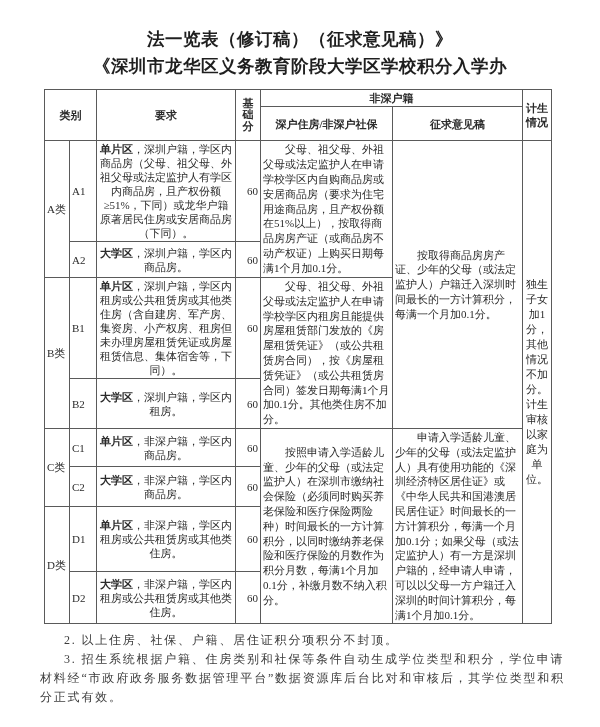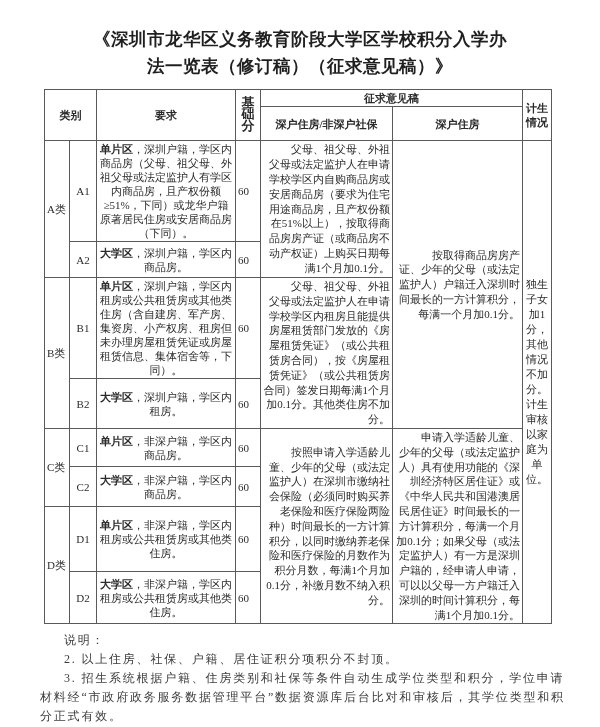--- a/index.html
+++ b/index.html
@@ -39,37 +39,36 @@
   table.points th {
     font-weight: 700;
     text-align: center;
     line-height: 14px;
   }
   .vstack {
     width: 1em;
     margin: 4px auto;
     word-break: break-all;
     line-height: 11.5px;
-    font-size: 13px;
-    font-family: Liberation Mono, monospace;
+    font-size: 11px;
   }
   td.cat {
     text-align: left;
     font-weight: 400;
   }
-  td.code { text-align: center; }
+  td.code { }
   td.req {
     text-align: center;
     padding: 2px 3px 2px 5px;
     line-height: 14px;
   }
   td.req .b { font-weight: 700; }
-  td.score { text-align: left; }
+  td.score { text-align: right; }
   td.longtext {
-    text-align: right;
+    text-align: left;
     text-indent: 2em;
     padding: 2px 5px;
     line-height: 14.8px;
   }
   td.fp {
     text-align: center;
     padding: 2px 3px;
     line-height: 15px;
     font-size: 10.5px;
     word-break: break-all;
@@ -93,47 +92,47 @@
     color: #3c3c3c;
   }
   .notes p { margin: 0; text-indent: 2em; }
 </style>
 </head>
 <body>
 
 <div class="page">
 
   <div class="title">
+    <div>法一览表（修订稿）（征求意见稿）》</div>
     <div>《深圳市龙华区义务教育阶段大学区学校积分入学办</div>
-    <div>法一览表（修订稿）（征求意见稿）》</div>
   </div>
 
   <table class="points">
     <colgroup>
       <col style="width:25px">
         <col style="width:27px">
         <col style="width:139px">
       <col style="width:25px">
         <col style="width:132px">
         <col style="width:130px">
       <col style="width:29px">
     </colgroup>
     <tbody>
       <tr class="h1">
         <th colspan="2" rowspan="2"><span>类别</span></th>
         <th rowspan="2"><span>要求</span></th>
         <th rowspan="2">
             <div class="vstack">基础分</div>
           </th>
-        <th colspan="2"><span>征求意见稿</span></th>
+        <th colspan="2"><span>非深户籍</span></th>
         <th rowspan="2"><span>计生情况</span></th>
       </tr>
       <tr class="h2">
         <th><span>深户住房/非深户社保</span></th>
-        <th><span>深户住房</span></th>
+        <th><span>征求意见稿</span></th>
       </tr>
 
       <tr class="r-a1">
         <td class="cat" rowspan="2"><span>A类</span></td>
         <td class="code"><span>A1</span></td>
         <td class="req"><span class="b">单片区</span><span>，深圳户籍，学区内商品房（父母、祖父母、外祖父母或法定监护人有学区内商品房，且产权份额≥51%，下同）或龙华户籍原著居民住房或安居商品房（下同）。</span></td>
         <td class="score"><span>60</span></td>
         <td class="longtext" rowspan="2"><span>父母、祖父母、外祖父母或法定监护人在申请学校学区内自购商品房或安居商品房（要求为住宅用途商品房，且产权份额在51%以上），按取得商品房房产证（或商品房不动产权证）上购买日期每满1个月加0.1分。</span></td>
         <td class="longtext" rowspan="4"><span>按取得商品房房产证、少年的父母（或法定监护人）户籍迁入深圳时间最长的一方计算积分，每满一个月加0.1分。</span></td>
         <td class="fp" rowspan="8"><span>独生子女加1分，其他情况不加分。计生审核以家庭为单位。</span></td>
@@ -179,19 +178,18 @@
       </tr>
       <tr class="r-d2">
         <td class="code"><span>D2</span></td>
         <td class="req"><span class="b">大学区</span><span>，非深户籍，学区内租房或公共租赁房或其他类住房。</span></td>
         <td class="score"><span>60</span></td>
       </tr>
     </tbody>
   </table>
 
   <div class="notes">
-    <p>说明：</p>
     <p>2. 以上住房、社保、户籍、居住证积分项积分不封顶。</p>
     <p>3. 招生系统根据户籍、住房类别和社保等条件自动生成学位类型和积分，学位申请材料经“市政府政务服务数据管理平台”数据资源库后台比对和审核后，其学位类型和积分正式有效。</p>
 
   </div>
 
 </div>
 
 </body></html>

